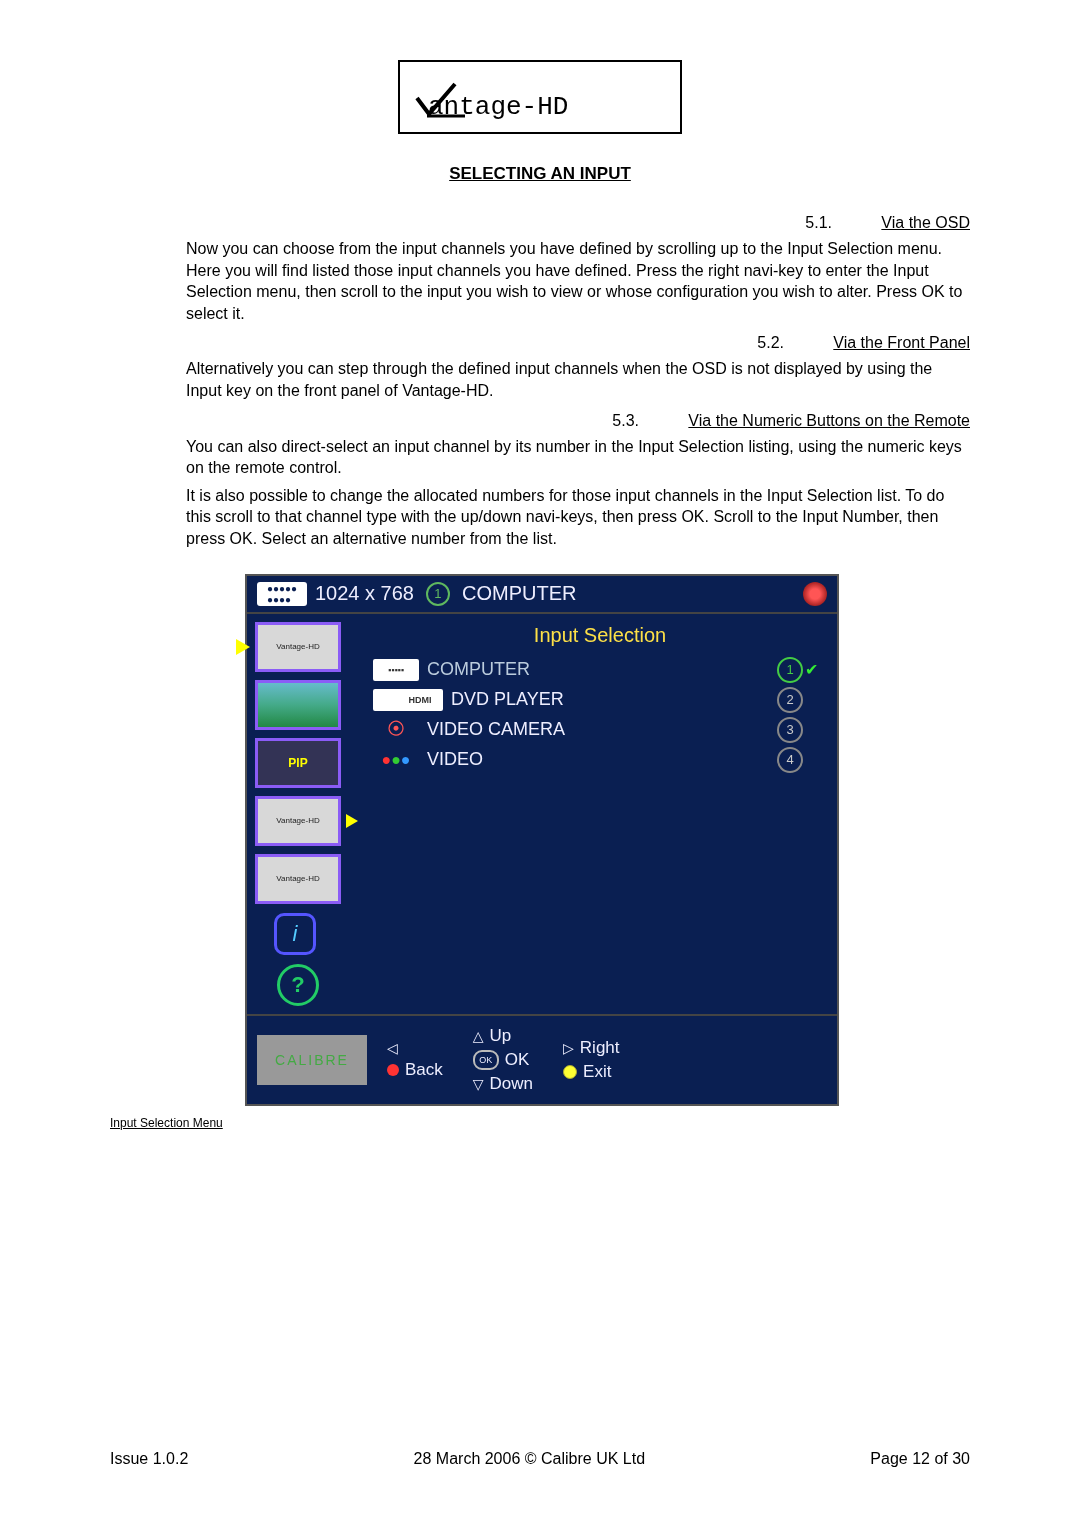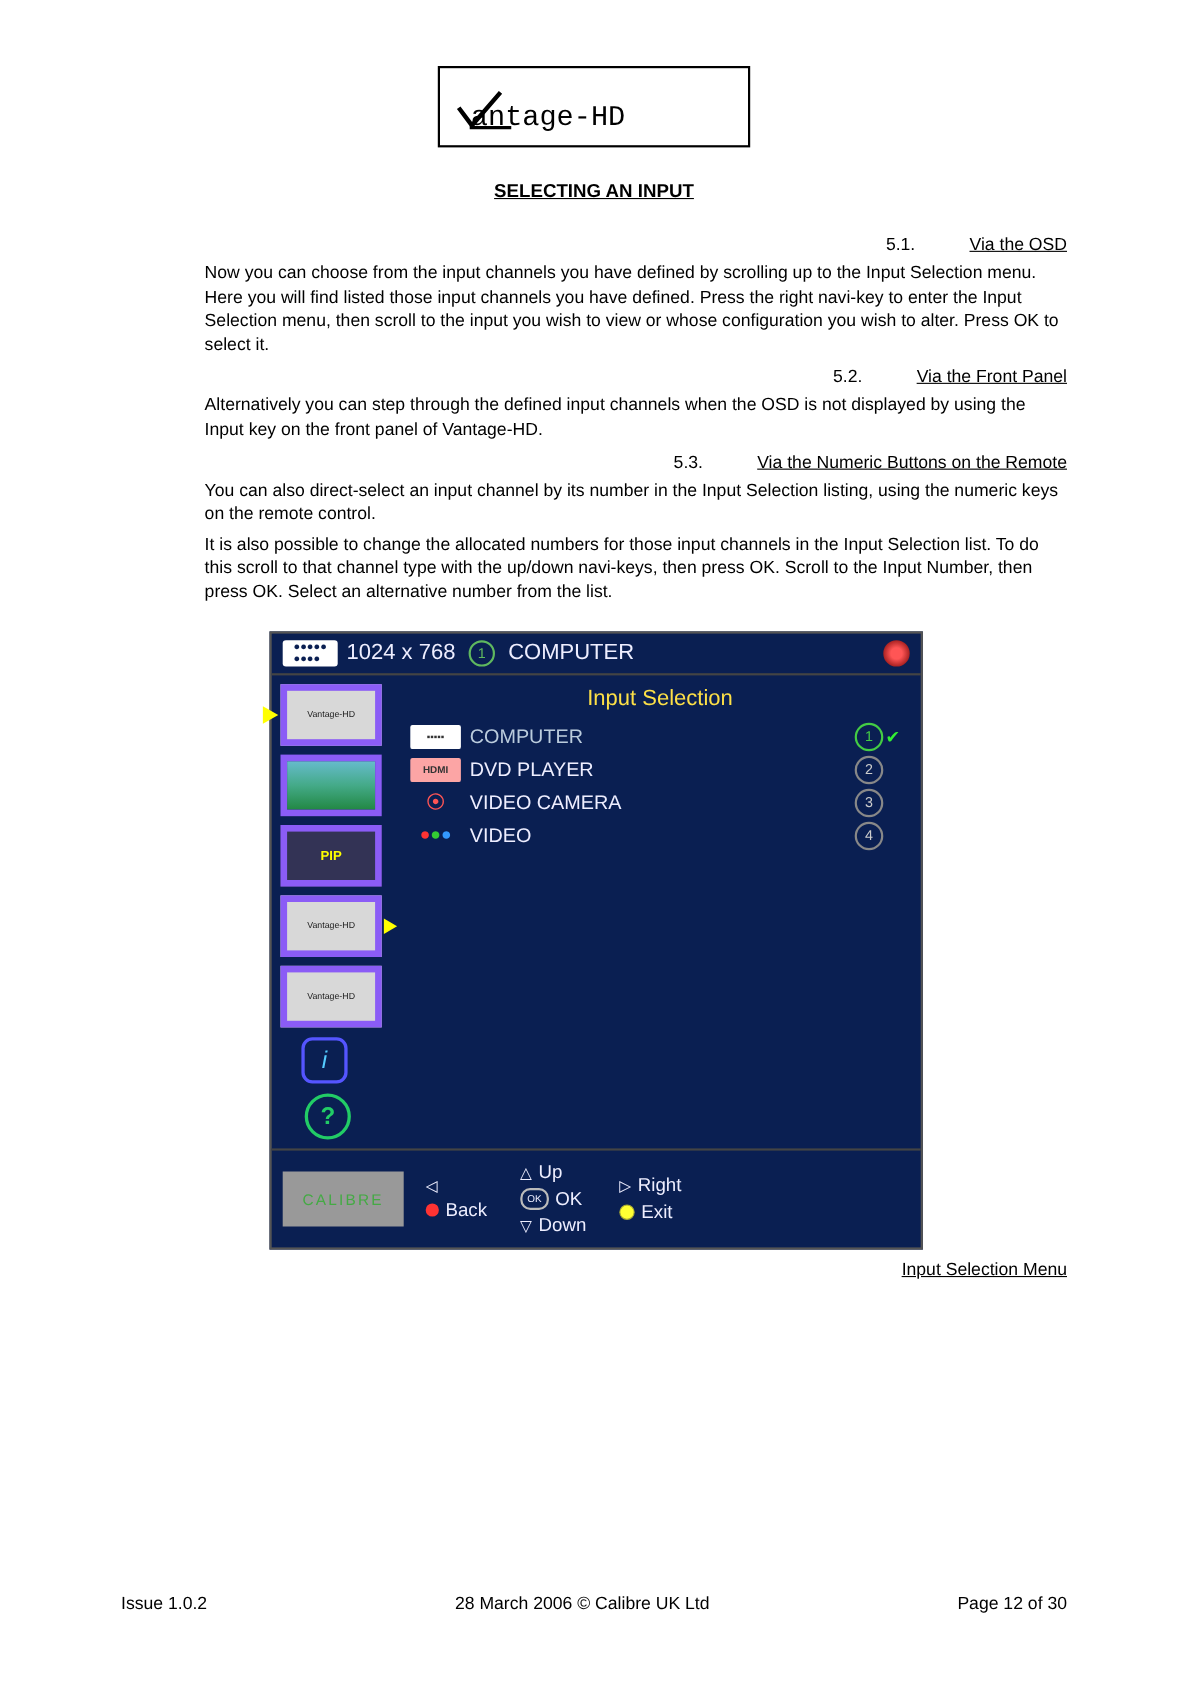--- a/index.html
+++ b/index.html
@@ -123,21 +123,21 @@
       width: 110px;
       padding: 8px;
       display: flex;
       flex-direction: column;
       gap: 8px;
     }
     .side-item {
       width: 80px;
       height: 44px;
       background: #d8d8d8;
-      border: 6px solid #8b5cf6;
+      border: 3px solid #8b5cf6;
       position: relative;
       display: flex;
       align-items: center;
       justify-content: center;
       font-size: 8px;
       color: #222;
     }
     .side-item.selected::before {
       content: "";
       position: absolute;
@@ -230,25 +230,26 @@
       align-items: center;
       justify-content: center;
     }
     .li-icon.vga {
       background: #fff;
       color: #333;
       font-size: 9px;
       border-radius: 2px;
     }
     .li-icon.hdmi {
-      background: #fca5a5;
+      background: #ffffff;
       color: #333;
       font-size: 9px;
       font-weight: bold;
       border-radius: 2px;
+      padding-left: 24px;
     }
     .li-icon.cam {
       color: #f55;
       font-size: 18px;
     }
     .li-icon.cable {
       font-size: 16px;
     }
     .li-icon.cable .d1 { color: #f33; }
     .li-icon.cable .d2 { color: #3c3; }
@@ -321,23 +322,23 @@
       width: 22px;
       height: 16px;
       border: 2px solid #bbb;
       border-radius: 9px;
       font-size: 9px;
       display: inline-flex;
       align-items: center;
       justify-content: center;
     }
     .caption {
-      text-align: right;
+      text-align: left;
       text-decoration: underline;
-      font-size: 16px;
+      font-size: 12px;
       margin-top: 10px;
     }
     .page-footer {
       position: absolute;
       bottom: 60px;
       left: 110px;
       right: 110px;
       display: flex;
       justify-content: space-between;
       font-size: 16px;

